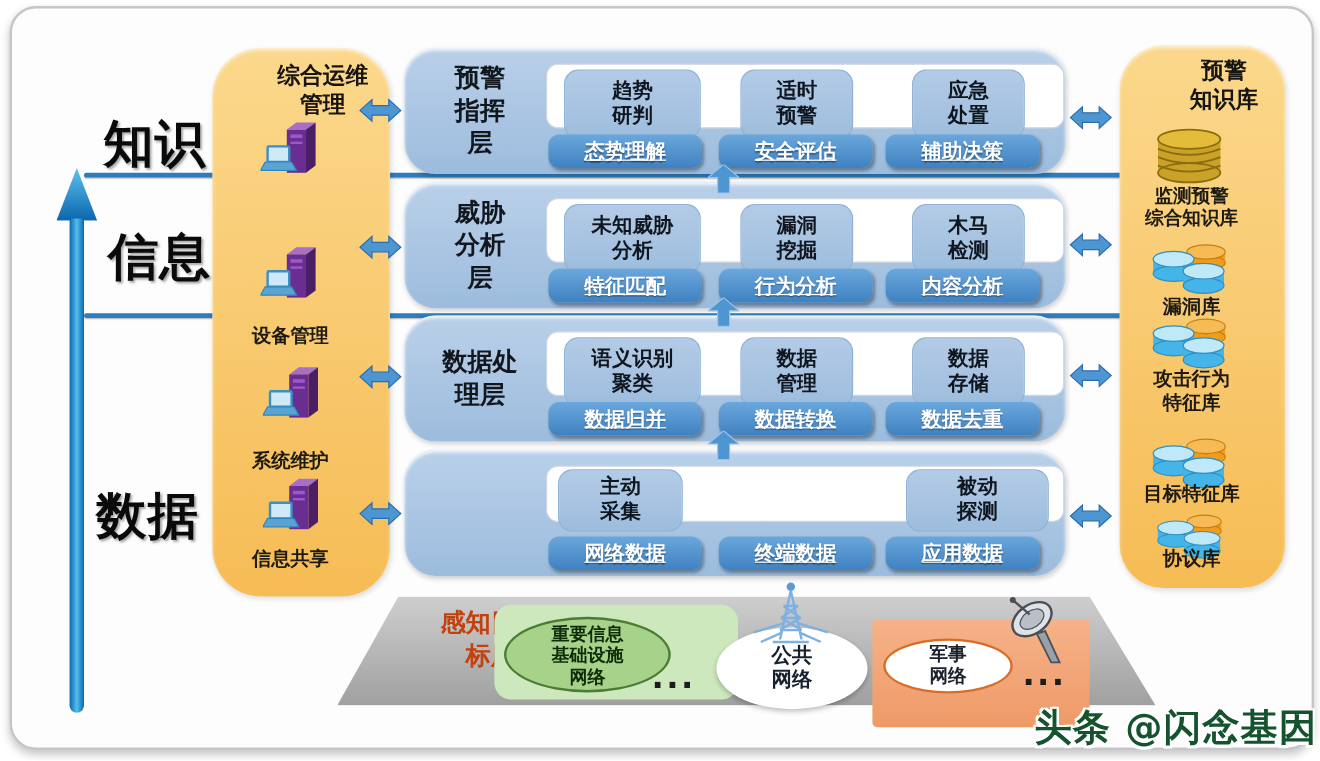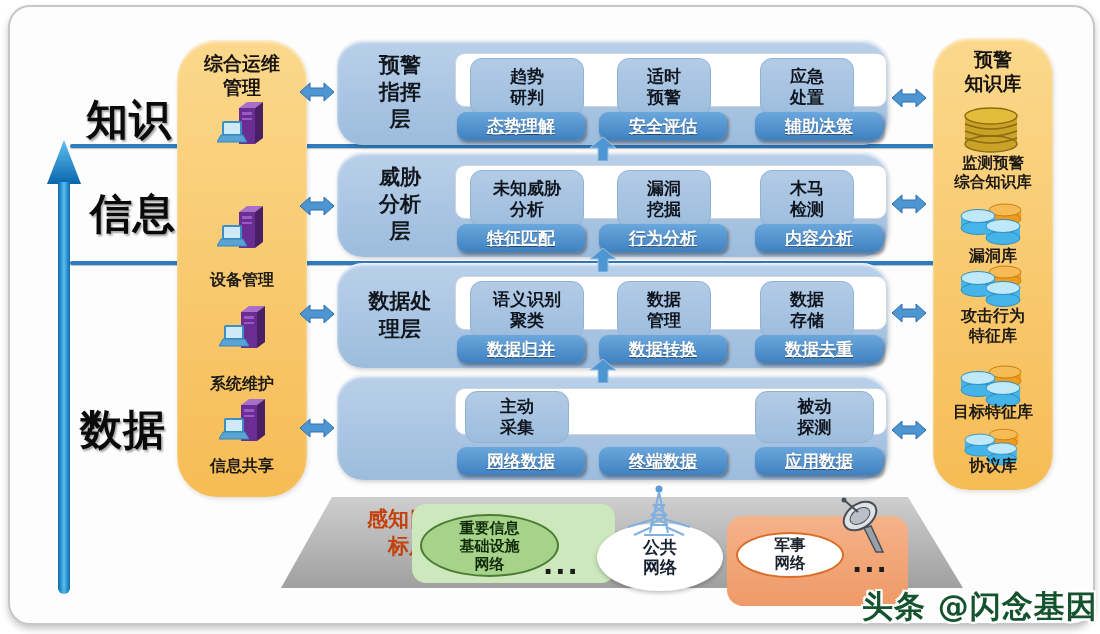--- a/index.html
+++ b/index.html
@@ -13,21 +13,21 @@
   .vhead{left:47px;top:140px;width:34px;height:44px;
          clip-path:polygon(50% 0,100% 100%,0 100%);
          background:linear-gradient(180deg,#5ec1ef,#0a66ad);}
   .vshaft{left:58px;top:182px;width:12px;height:412px;border-radius:0 0 6px 6px;
          background:linear-gradient(90deg,#0b67ae,#54bdee 50%,#0b67ae);}
   .axis-label{font-size:42px;font-weight:900;color:#0a0a0a;letter-spacing:1px;
          text-shadow:1.5px 2px 2px rgba(0,0,0,.35);}
   .hline{height:4px;background:#2e7cbd;border-radius:2px;box-shadow:0 1px 1px rgba(0,0,0,.25);}
   
   .opanel{background:linear-gradient(180deg,#fbd88c,#f6bc55);border-radius:40px;
-          box-shadow:inset 0 2px 3px rgba(255,255,255,.6),1px 2px 4px rgba(0,0,0,.12);}
+          box-shadow:inset 0 2px 3px rgba(255,255,255,.6),1px 2px 4px rgba(0,0,0,.12);padding-left:18px;}
   .opanel-title{width:100%;text-align:center;font-size:19px;font-weight:800;color:#171411;line-height:1.25;}
   .olabel{text-align:center;font-size:16px;font-weight:700;color:#1e1a14;line-height:1.25;}
   
   .layer{left:337px;width:551px;height:105px;border-radius:26px;
          background:linear-gradient(180deg,#bad0e9,#9cbcdd);
          box-shadow:inset 0 2px 3px rgba(255,255,255,.85),1px 2px 4px rgba(0,0,0,.18);}
   .layer-title{left:12px;top:0;width:102px;height:100%;display:flex;align-items:center;justify-content:center;
          text-align:center;font-size:21px;font-weight:800;color:#12161d;line-height:1.3;}
   .wbox{left:118px;top:13px;width:430px;height:52px;background:#ffffff;border:1px solid #cfd6df;border-radius:10px;}
   .module{display:flex;align-items:center;justify-content:center;text-align:center;
@@ -35,34 +35,34 @@
          font-size:17px;font-weight:700;color:#10161f;line-height:1.22;}
   .m0{left:133px;top:18px;width:112px;height:56px;}
   .m1{left:280px;top:18px;width:92px;height:56px;}
   .m2{left:423px;top:18px;width:92px;height:56px;}
   .mL{left:128px;top:16px;width:102px;height:50px;}
   .mR{left:418px;top:16px;width:117px;height:50px;}
   .pill{top:72px;width:128px;height:28px;display:flex;align-items:center;justify-content:center;
         background:linear-gradient(180deg,#6aa7dc,#3f81c1);border-radius:9px;color:#fff;
         font-size:17px;font-weight:700;box-shadow:1.5px 2.5px 3px rgba(0,0,0,.35);
         text-shadow:0 1px 1px rgba(0,0,0,.35);text-decoration:underline;}
-  .p0{left:120px;} .p1{left:262px;} .p2{left:418px;}
+  .p0{left:120px;} .p1{left:262px;} .p2{left:401px;}
   
   .trap{left:277px;top:497px;width:690px;height:91px;
         clip-path:polygon(55px 0,631px 0,686px 91px,4px 91px);
         background:linear-gradient(180deg,#cecece,#a0a0a0);}
   .perc-title{left:338px;top:506px;width:92px;text-align:right;font-size:21px;font-weight:800;color:#c2410c;line-height:1.3;}
   .greenbox{left:412px;top:504px;width:203px;height:79px;border-radius:14px;background:#cde8bc;}
   .greenellipse{left:8px;top:10px;width:135px;height:59px;border-radius:50%;background:#a7d28a;border:2px solid #4c7c33;
         display:flex;align-items:center;justify-content:center;text-align:center;
         font-size:15px;font-weight:700;color:#102b08;line-height:1.2;}
   .pubellipse{left:597px;top:523px;width:126px;height:68px;border-radius:50%;background:#fff;
         box-shadow:0 2px 4px rgba(0,0,0,.25);display:flex;align-items:center;justify-content:center;
         text-align:right;font-size:17px;font-weight:700;color:#16202e;line-height:1.2;}
-  .orangebox{left:727px;top:516px;width:181px;height:90px;border-radius:16px;
+  .orangebox{left:727px;top:516px;width:181px;height:90px;border-radius:4px;
         background:linear-gradient(180deg,#f6b289,#ee9a67);}
   .orangeellipse{left:9px;top:16px;width:104px;height:42px;border-radius:50%;background:#fff;border:2px solid #d96d28;
         display:flex;align-items:center;justify-content:center;text-align:center;
         font-size:15.5px;font-weight:700;color:#1b222c;line-height:1.15;}
   .dots{font-size:27px;font-weight:900;color:#1d1d1d;letter-spacing:2px;line-height:10px;}
   .watermark{left:862px;top:586px;font-size:31px;font-weight:900;color:#14532d;letter-spacing:1px;
         text-shadow:-2px -2px 0 #fff,2px -2px 0 #fff,-2px 2px 0 #fff,2px 2px 0 #fff,
                     0 -2px 0 #fff,0 2px 0 #fff,-2px 0 0 #fff,2px 0 0 #fff;}
 </style>
 </head>

